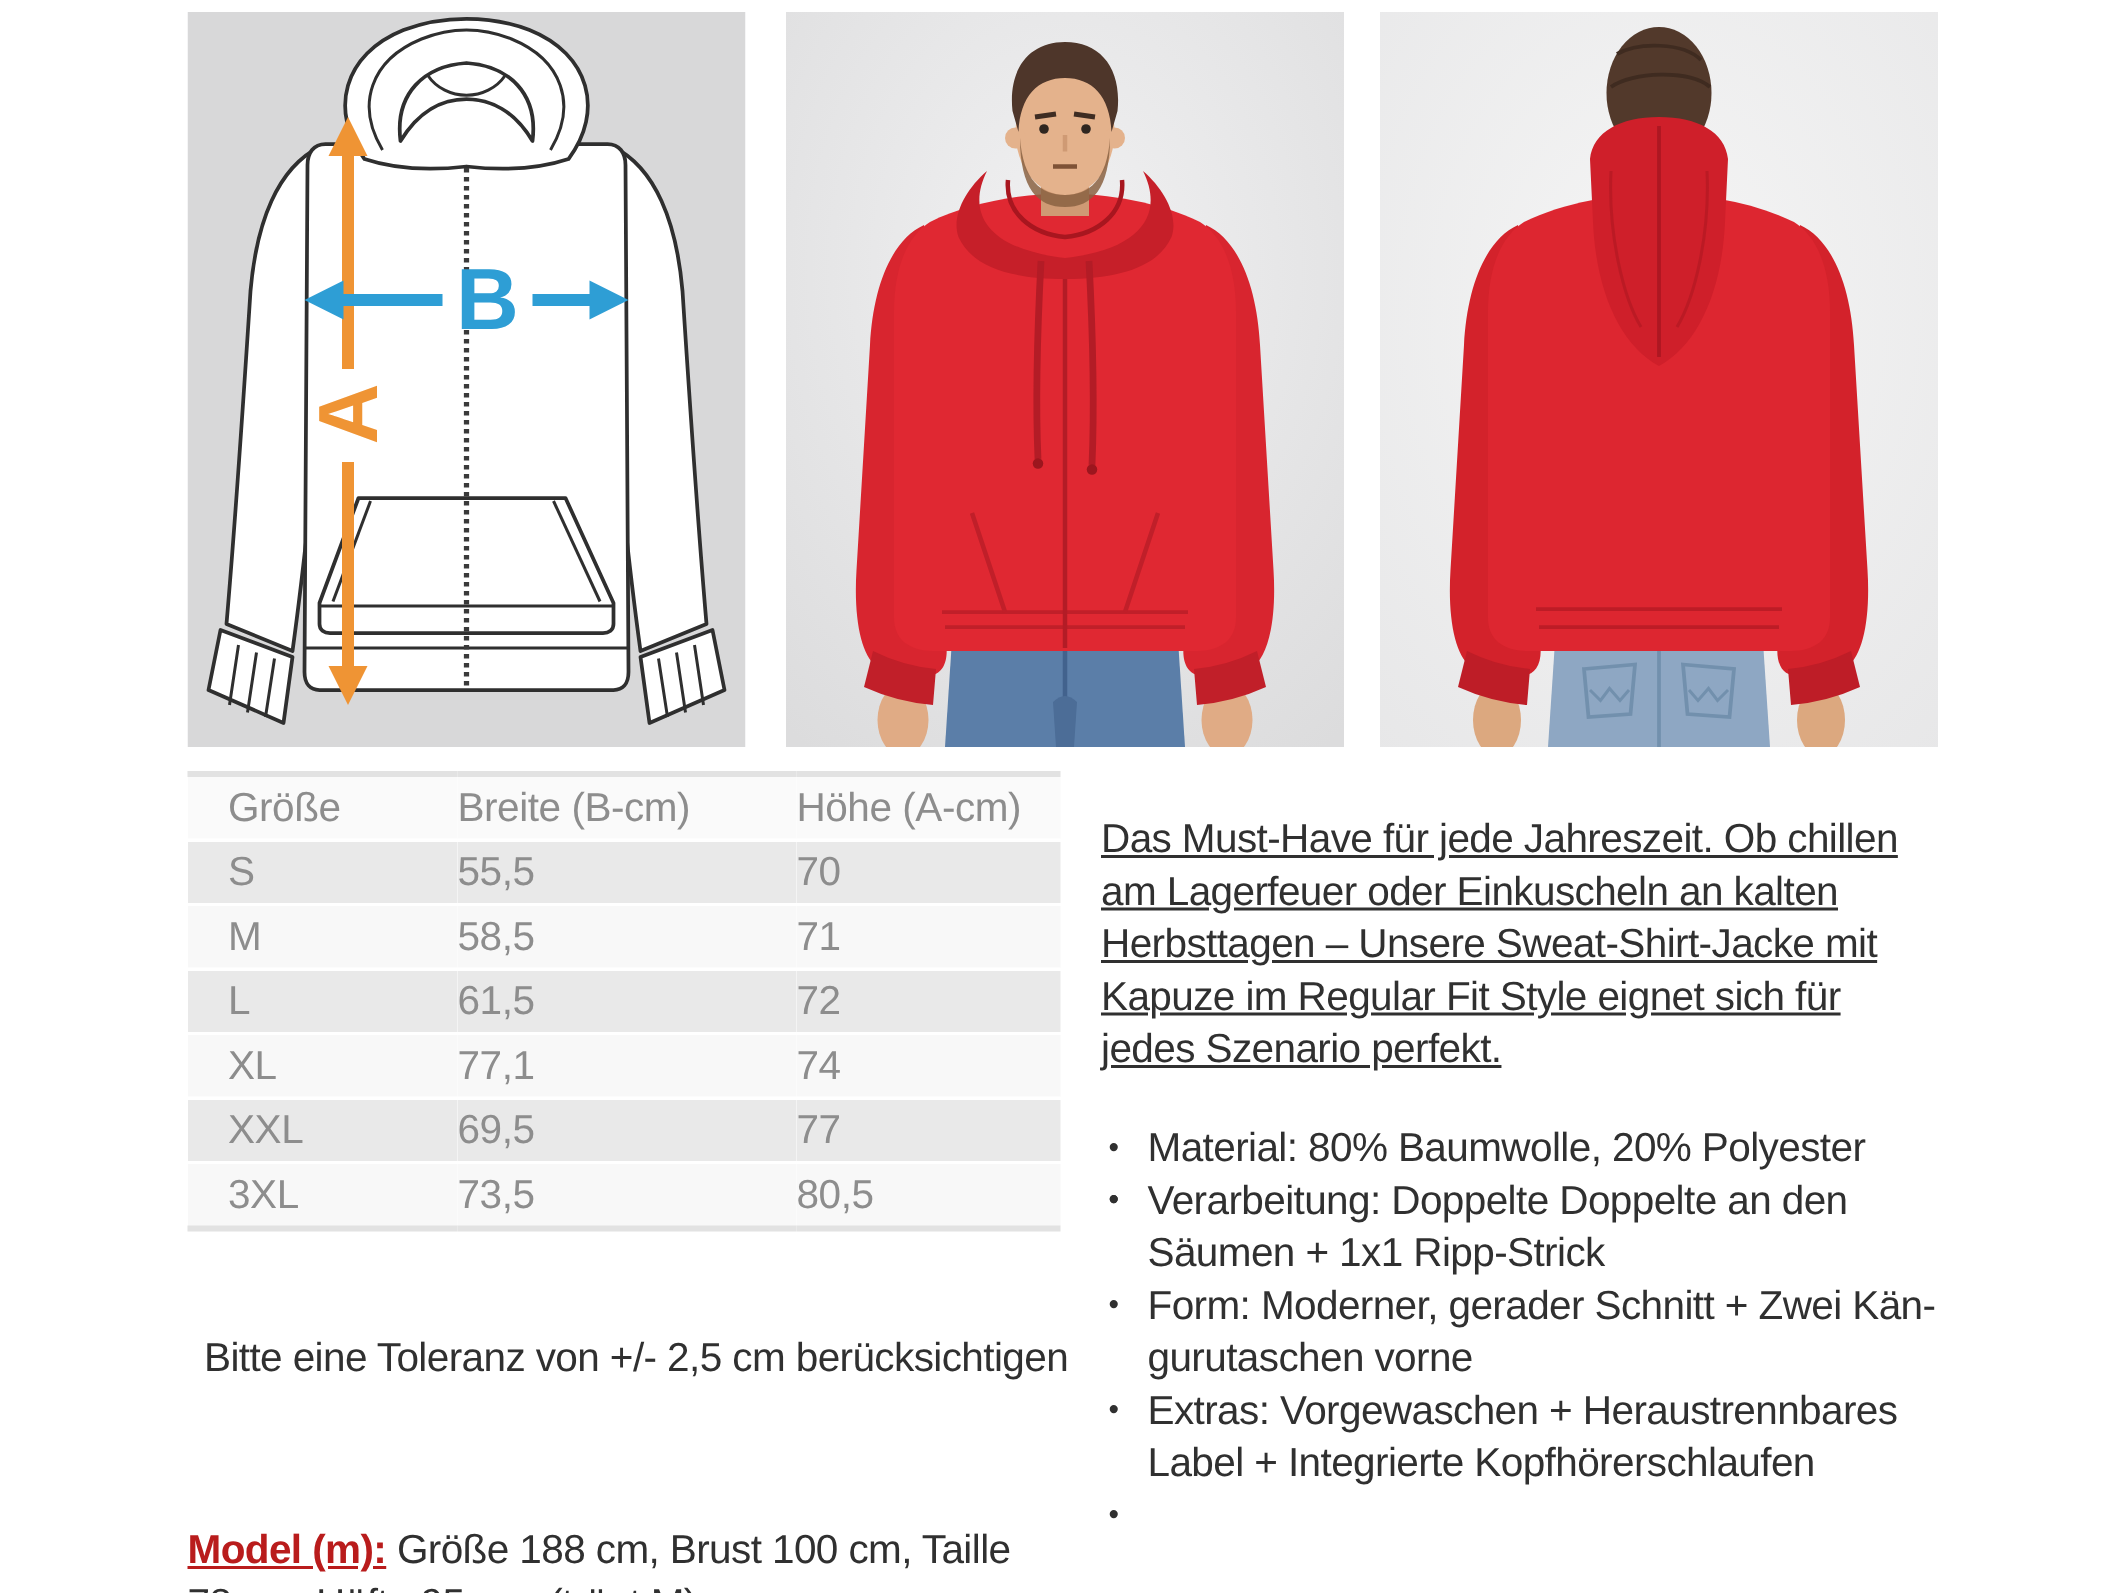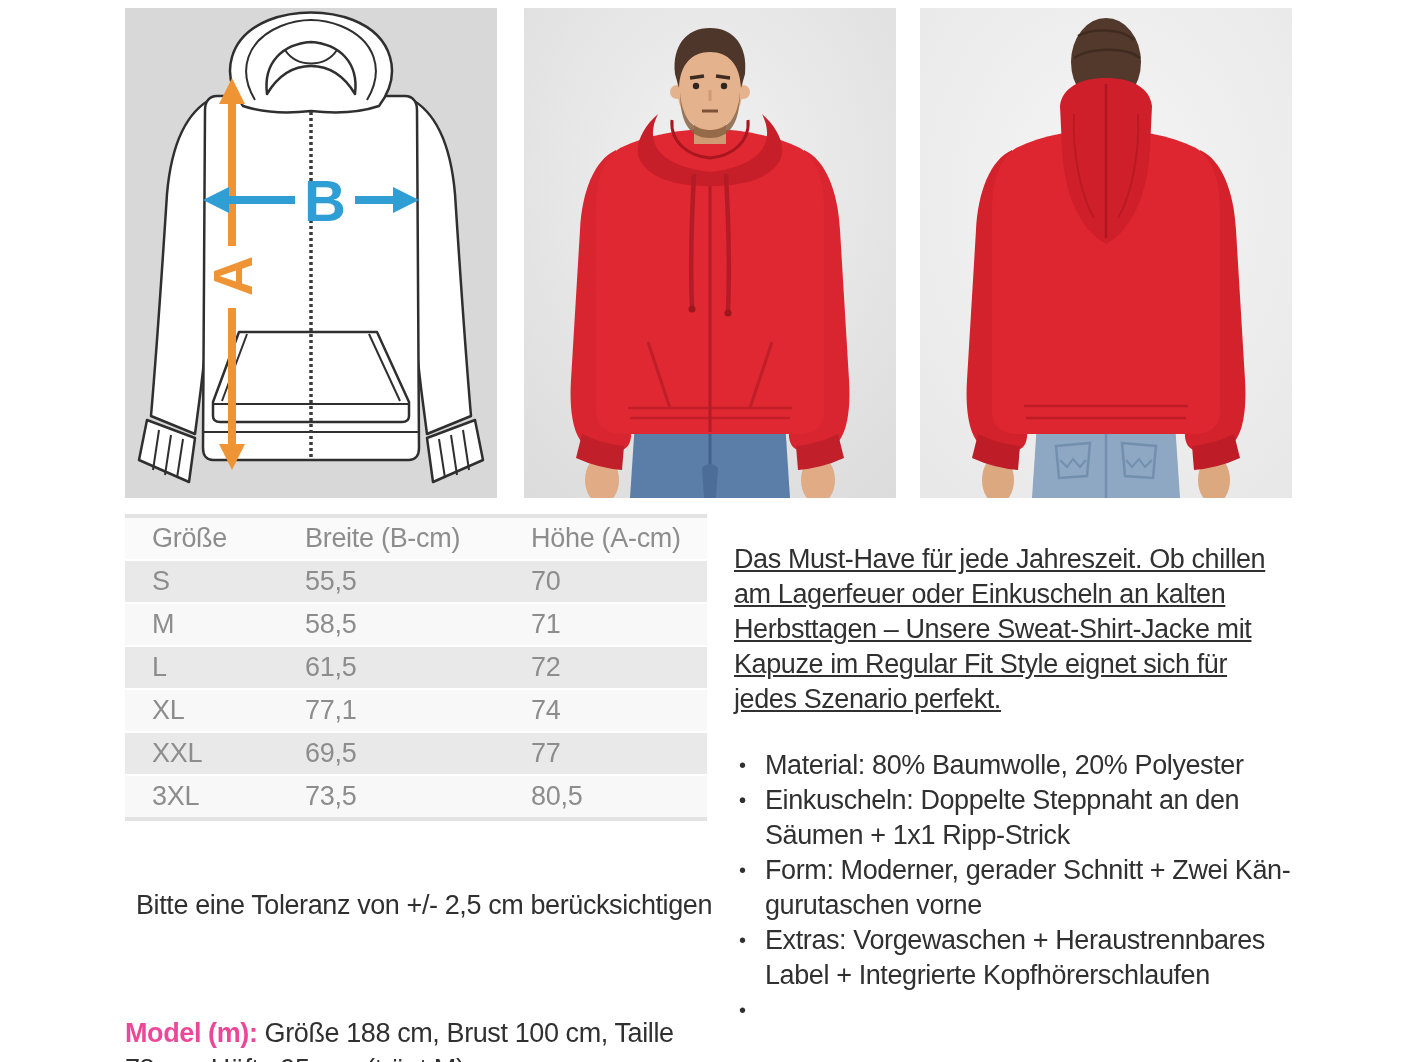--- a/index.html
+++ b/index.html
@@ -19,21 +19,21 @@
   .size-table th,.size-table td{font-weight:400;text-align:left;height:41px;padding:0;overflow:hidden;}
   .size-table th:first-child,.size-table td:first-child{padding-left:27px;}
   .size-table thead tr{background:#fafafa;}
   .size-table tbody tr:nth-child(odd){background:#e9e9e9;}
   .size-table tbody tr:nth-child(even){background:#f8f8f8;}
   .size-table tr{border-bottom:2px solid #ffffff;}
 
   .note{position:absolute;color:#303030;font-size:27px;letter-spacing:-0.4px;}
   #tolerance-note{left:136px;top:863px;width:640px;}
   #model-note{left:125px;top:988px;width:640px;line-height:36px;}
-  #model-note .model-label{font-weight:700;color:#ec4899;}
+  #model-note .model-label{font-weight:700;color:#b91c1c;text-decoration:underline;}
   #model-note .model-text{white-space:pre-line;}
 
   
   .description{position:absolute;left:734px;top:542px;width:678px;color:#303030;
                font-size:27px;line-height:35px;letter-spacing:-0.4px;}
   .description p{margin:0 0 31px 0;white-space:pre-line;text-decoration:underline;}
   .features{list-style:none;margin:0;padding:0;}
   .features li{position:relative;padding-left:31px;white-space:pre-line;}
   .features .bullet{position:absolute;left:5px;top:0;font-size:20px;line-height:35px;color:#303030;}
 </style>
@@ -238,21 +238,21 @@
 
   <div class="description">
     <p>Das Must-Have für jede Jahreszeit. Ob chillen
 am Lagerfeuer oder Einkuscheln an kalten
 Herbsttagen – Unsere Sweat-Shirt-Jacke mit
 Kapuze im Regular Fit Style eignet sich für
 jedes Szenario perfekt.</p>
     <ul class="features">
       <li><span class="bullet">•</span><span>Material: 80% Baumwolle, 20% Polyester</span></li>
       <li><span class="bullet">•</span></li>
-      <li><span class="bullet">•</span><span>Einkuscheln: Doppelte Steppnaht an den
+      <li><span class="bullet">•</span><span>Verarbeitung: Doppelte Doppelte an den
 Säumen + 1x1 Ripp-Strick</span></li>
       <li><span class="bullet">•</span><span>Form: Moderner, gerader Schnitt + Zwei Kän-
 gurutaschen vorne</span></li>
       <li><span class="bullet">•</span><span>Extras: Vorgewaschen + Heraustrennbares
 Label + Integrierte Kopfhörerschlaufen</span></li>
       <li><span class="bullet">•</span></li>
     </ul>
   </div>
 
 </div>

